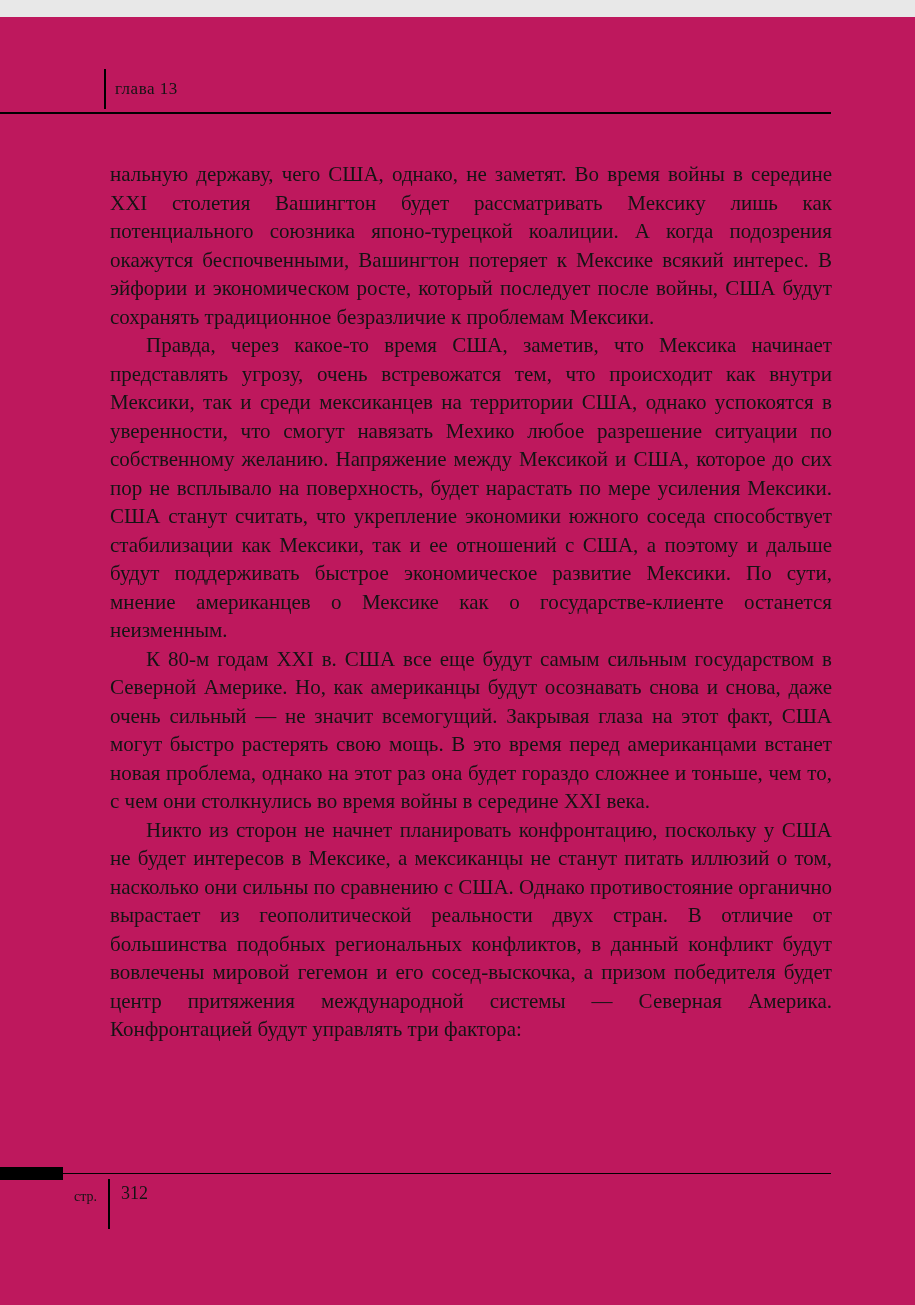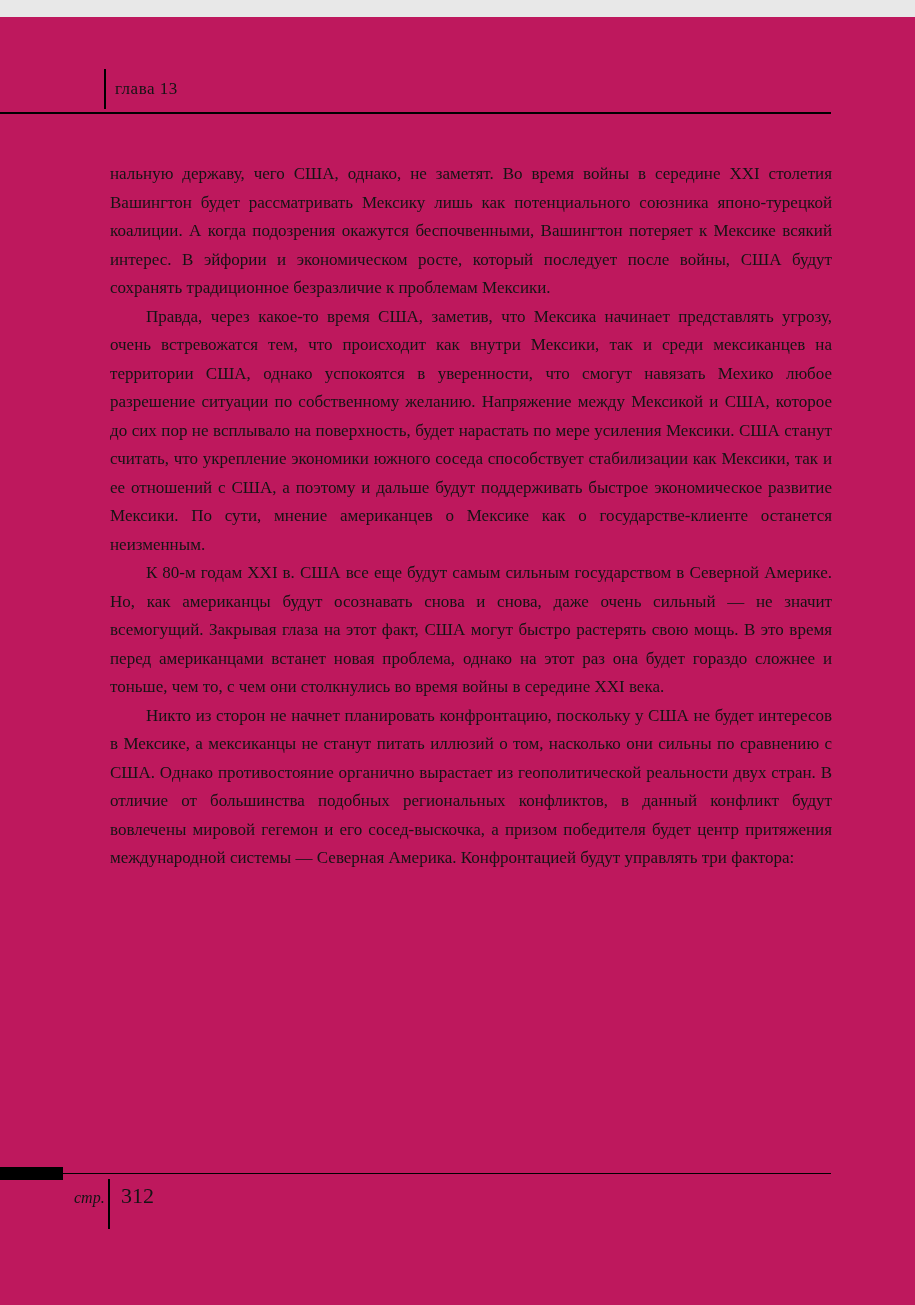--- a/index.html
+++ b/index.html
@@ -42,21 +42,21 @@
     height: 2px;
     background: #000;
   }
 
   
   .body-text {
     position: absolute;
     left: 110px;
     top: 143px;
     width: 722px;
-    font-size: 17px;
+    font-size: 21px;
     line-height: 28.5px;
     text-align: justify;
   }
   .body-text p {
     margin: 0;
     text-indent: 36px;
   }
   .body-text p.continuation {
     text-indent: 0;
   }
@@ -75,36 +75,35 @@
     left: 0;
     top: 1150px;
     width: 63px;
     height: 13px;
     background: #000;
   }
   .footer-page-label {
     position: absolute;
     left: 74px;
     top: 1172px;
-    font-size: 16px;
-    font-style: italic;
+    font-size: 14px;
   }
   .footer-tick {
     position: absolute;
     left: 108px;
     top: 1162px;
     width: 2px;
     height: 50px;
     background: #000;
   }
   .footer-page-number {
     position: absolute;
     left: 121px;
     top: 1166px;
-    font-size: 22px;
+    font-size: 18px;
   }
 </style>
 </head>
 <body>
 
 <div class="page">
 
   <div class="chapter-tick"></div>
   <div class="chapter-label">глава 13</div>
   <div class="header-rule"></div>

